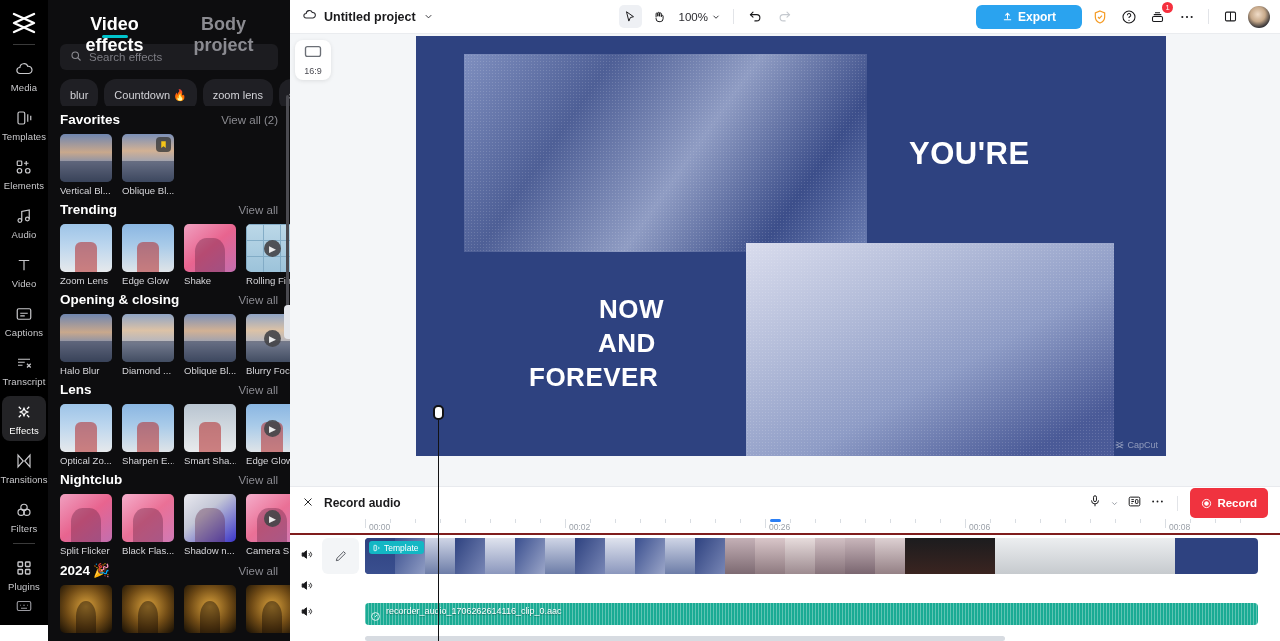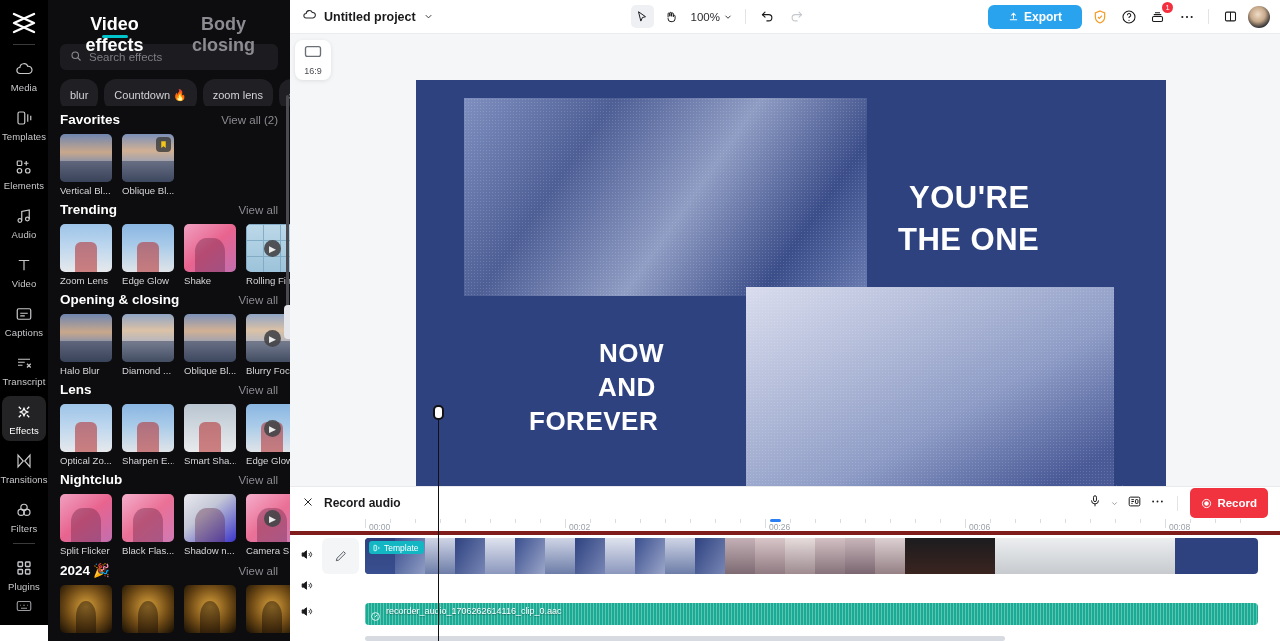--- a/index.html
+++ b/index.html
@@ -119,21 +119,21 @@
   }
   .proj { display:flex; align-items:center; gap: 7px; }
   .proj-name { font-size: 12.5px; font-weight: 700; color: #1a1a1c; }
   .top-tools { margin-left: auto; display:flex; align-items:center; gap: 6px; }
   .tbtn { width: 23px; height: 23px; border-radius: 5px; display:flex; align-items:center; justify-content:center; cursor:pointer; }
   .tbtn.sel { background: #eef0f4; }
   .zoomlbl { font-size: 11.5px; color: #2b2b30; display:flex; align-items:center; gap: 3px; cursor:pointer; margin: 0 2px;}
   .vdiv { width: 1px; height: 15px; background: #e2e4e8; margin: 0 4px; }
   .export {
     background: #2aa3ef; color: #fff; font-size: 12px; font-weight: 700; border: none;
-    border-radius: 6px; height: 24px; padding: 0 20px; display:flex; align-items:center; gap: 5px; cursor: pointer;
+    border-radius: 6px; height: 24px; padding: 0 26px; display:flex; align-items:center; gap: 5px; cursor: pointer;
   }
   .badge-dot {
     position:absolute; top: -3px; right: -4px; background: #f5303e; color: #fff;
     font-size: 7.5px; border-radius: 7px; min-width: 11px; height: 11px; line-height: 11px; text-align:center; padding: 0 2px;
   }
   .avatar {
     width: 22px; height: 22px; border-radius: 50%;
     background: radial-gradient(circle at 45% 38%, #f0dcc8 0%, #c7a98a 40%, #2b2b30 75%);
     flex: 0 0 22px;
   }
@@ -142,40 +142,39 @@
   .preview { flex: 1; background: #f4f6f8; position: relative; display:flex; align-items:center; justify-content:center; }
   .ratio-chip {
     position: absolute; left: 5px; top: 6px; width: 36px; height: 40px; background: #fff;
     border-radius: 8px; box-shadow: 0 1px 4px rgba(0,0,0,.10); display:flex;
     flex-direction: column; align-items:center; justify-content:center; gap: 4px; cursor: pointer;
   }
   .ratio-chip .lbl { font-size: 9px; color: #4b4b52; }
   .stage {
     position: absolute; left: 126px; top: 2px; width: 750px; height: 420px;
     background: #2e4280;
-    margin-top: 44px;
   }
   .stg-img { position: absolute; overflow: hidden; }
   .stg-txt { position: absolute; color: #fff; font-weight: 700; letter-spacing: .5px; }
   .dots { position:absolute; inset:0;
     background-image: radial-gradient(rgba(255,255,255,.14) 1px, transparent 1px);
     background-size: 3px 3px; }
   .wm { position:absolute; right: 8px; bottom: 6px; color: rgba(255,255,255,.45); font-size: 9px;
     display:flex; align-items:center; gap:3px; }
 
   
   .timeline { height: 155px; background: #fff; border-top: 1px solid #e8eaee; position: relative; }
   .tl-bar { height: 32px; display:flex; align-items:center; padding: 0 12px; gap: 10px; }
   .tl-title { font-size: 12px; color: #1a1a1c; font-weight: 700; }
   .tl-right { margin-left: auto; display:flex; align-items:center; gap: 8px; }
   .rec-btn {
     background: #f0333f; border: none; color: #fff; font-size: 11.5px; font-weight: 700;
     height: 30px; border-radius: 5px; padding: 0 11px; display:flex; align-items:center; gap: 5px; cursor:pointer;
   }
-  .ruler { height: 16px; position: relative; border-bottom: 4px solid #7f1d1d; background: #fff; }
+  .ruler { height: 16px; position: relative; border-bottom: 2px solid #7f1d1d; background: #fff; }
   .rtick { position:absolute; top: 0; width: 1px; background: #d9dde2; }
   .rlabel { position:absolute; top: 3px; font-size: 8.5px; color: #9aa0a8; padding-left: 4px; }
   .mark-blue { position:absolute; top: 0px; width: 11px; height: 2.5px; background: #2b7ff5; border-radius: 2px; }
   .tracks { position: relative; height: 107px; background: #fff; }
   .trk-heads { position:absolute; left: 0; top: 0; width: 73px; height: 107px; }
   .spk { position:absolute; left: 8px; width: 16px; height: 16px; display:flex; align-items:center; justify-content:center; cursor:pointer; }
   .edit-btn {
     position: absolute; left: 32px; top: 3px; width: 37px; height: 36px; background: #f3f5f7;
     border-radius: 6px; display:flex; align-items:center; justify-content:center; cursor: pointer;
   }
@@ -321,21 +320,21 @@
       <svg width="18" height="18" viewBox="0 0 24 24" fill="none" stroke="#9a9aa0" stroke-width="1.5">
           <rect x="3" y="6" width="18" height="12" rx="2"></rect>
           <path d="M7 11h1M11 11h2M16 11h1M8 15h8"></path>
         </svg>
     </div>
   </div>
 
   <div class="panel">
     <div class="panel-tabs">
       <div class="ptab active">Video effects</div>
-      <div class="ptab">Body closing</div>
+      <div class="ptab">Body project</div>
     </div>
 
     <div class="search">
       <span><svg width="12" height="12" viewBox="0 0 24 24" fill="none" stroke="#8b8b91" stroke-width="2.2">
             <circle cx="10.5" cy="10.5" r="6.5"></circle>
             <path d="M15.5 15.5L21 21"></path>
           </svg></span>
       <input placeholder="Search effects" style="">
     </div>
 
@@ -641,21 +640,20 @@
       </div>
 
       <div class="stage">
 
         <div class="stg-img" style="left:48px; top:18px; width:403px; height:198px;
                     background:linear-gradient(125deg,#7f8fbf 0%, #4e5f96 28%, #8f9cc3 55%, #3c4e8a 80%, #6a7cb1 100%);">
           <div class="dots"></div>
         </div>
 
         <div class="stg-txt" style="left:493px; top:100px; font-size:31px;">YOU'RE</div>
-        <div class="stg-txt" style="left:482px; top:142px; font-size:31px;">THE ONE</div>
 
         <div class="stg-txt" style="left:183px; top:258px; font-size:26px;">NOW</div>
         <div class="stg-txt" style="left:182px; top:292px; font-size:26px;">AND</div>
         <div class="stg-txt" style="left:113px; top:326px; font-size:26px;">FOREVER</div>
 
         <div class="stg-img" style="left:330px; top:207px; width:368px; height:213px;
                     background:linear-gradient(150deg,#d9dced 0%, #b3bcd9 30%, #8e9cc6 58%, #4a5a97 88%);">
           <div class="dots"></div>
         </div>
         <div class="wm">

